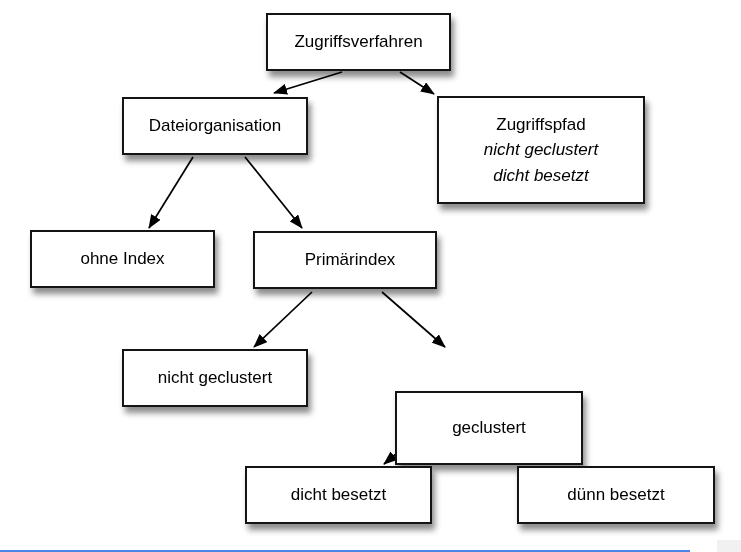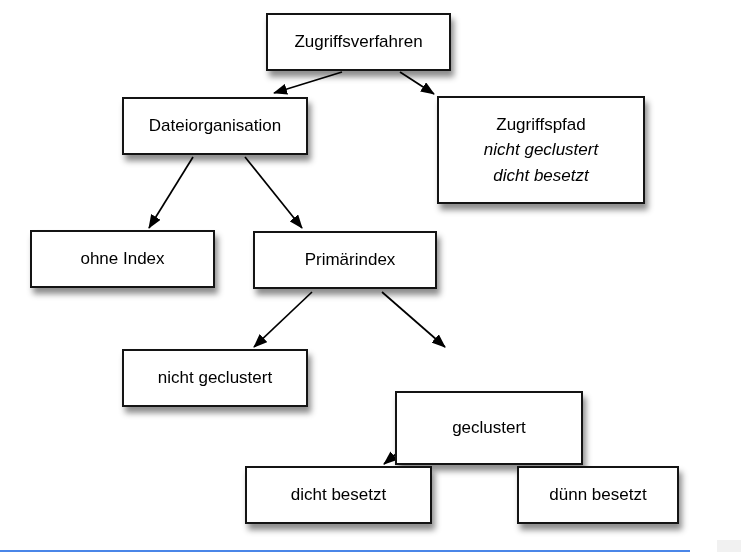--- a/index.html
+++ b/index.html
@@ -40,21 +40,21 @@
   .node .italic { font-style: italic; }
 
   #n-zugriffsverfahren { left: 266px; top: 13px;  width: 185px; height: 58px; }
   #n-dateiorganisation { left: 122px; top: 97px;  width: 186px; height: 58px; }
   #n-zugriffspfad      { left: 437px; top: 96px;  width: 208px; height: 108px; line-height: 1.5; }
   #n-ohne-index        { left: 30px;  top: 230px; width: 185px; height: 58px; }
   #n-primaerindex      { left: 253px; top: 231px; width: 184px; height: 58px; padding-left: 10px; }
   #n-nicht-geclustert  { left: 122px; top: 349px; width: 186px; height: 58px; }
   #n-geclustert        { left: 395px; top: 349px; width: 188px; height: 74px; margin-top: 42px; }
   #n-dicht-besetzt     { left: 245px; top: 466px; width: 187px; height: 58px; }
-  #n-duenn-besetzt     { left: 517px; top: 466px; width: 162px; height: 58px; }
+  #n-duenn-besetzt     { left: 517px; top: 466px; width: 198px; height: 58px; }
 
   .bottom-accent-line {
     position: absolute;
     left: 0; bottom: 0;
     width: 690px; height: 2px;
   }
   .corner-shade {
     position: absolute;
     right: 0; bottom: 0;
     width: 24px; height: 12px;

